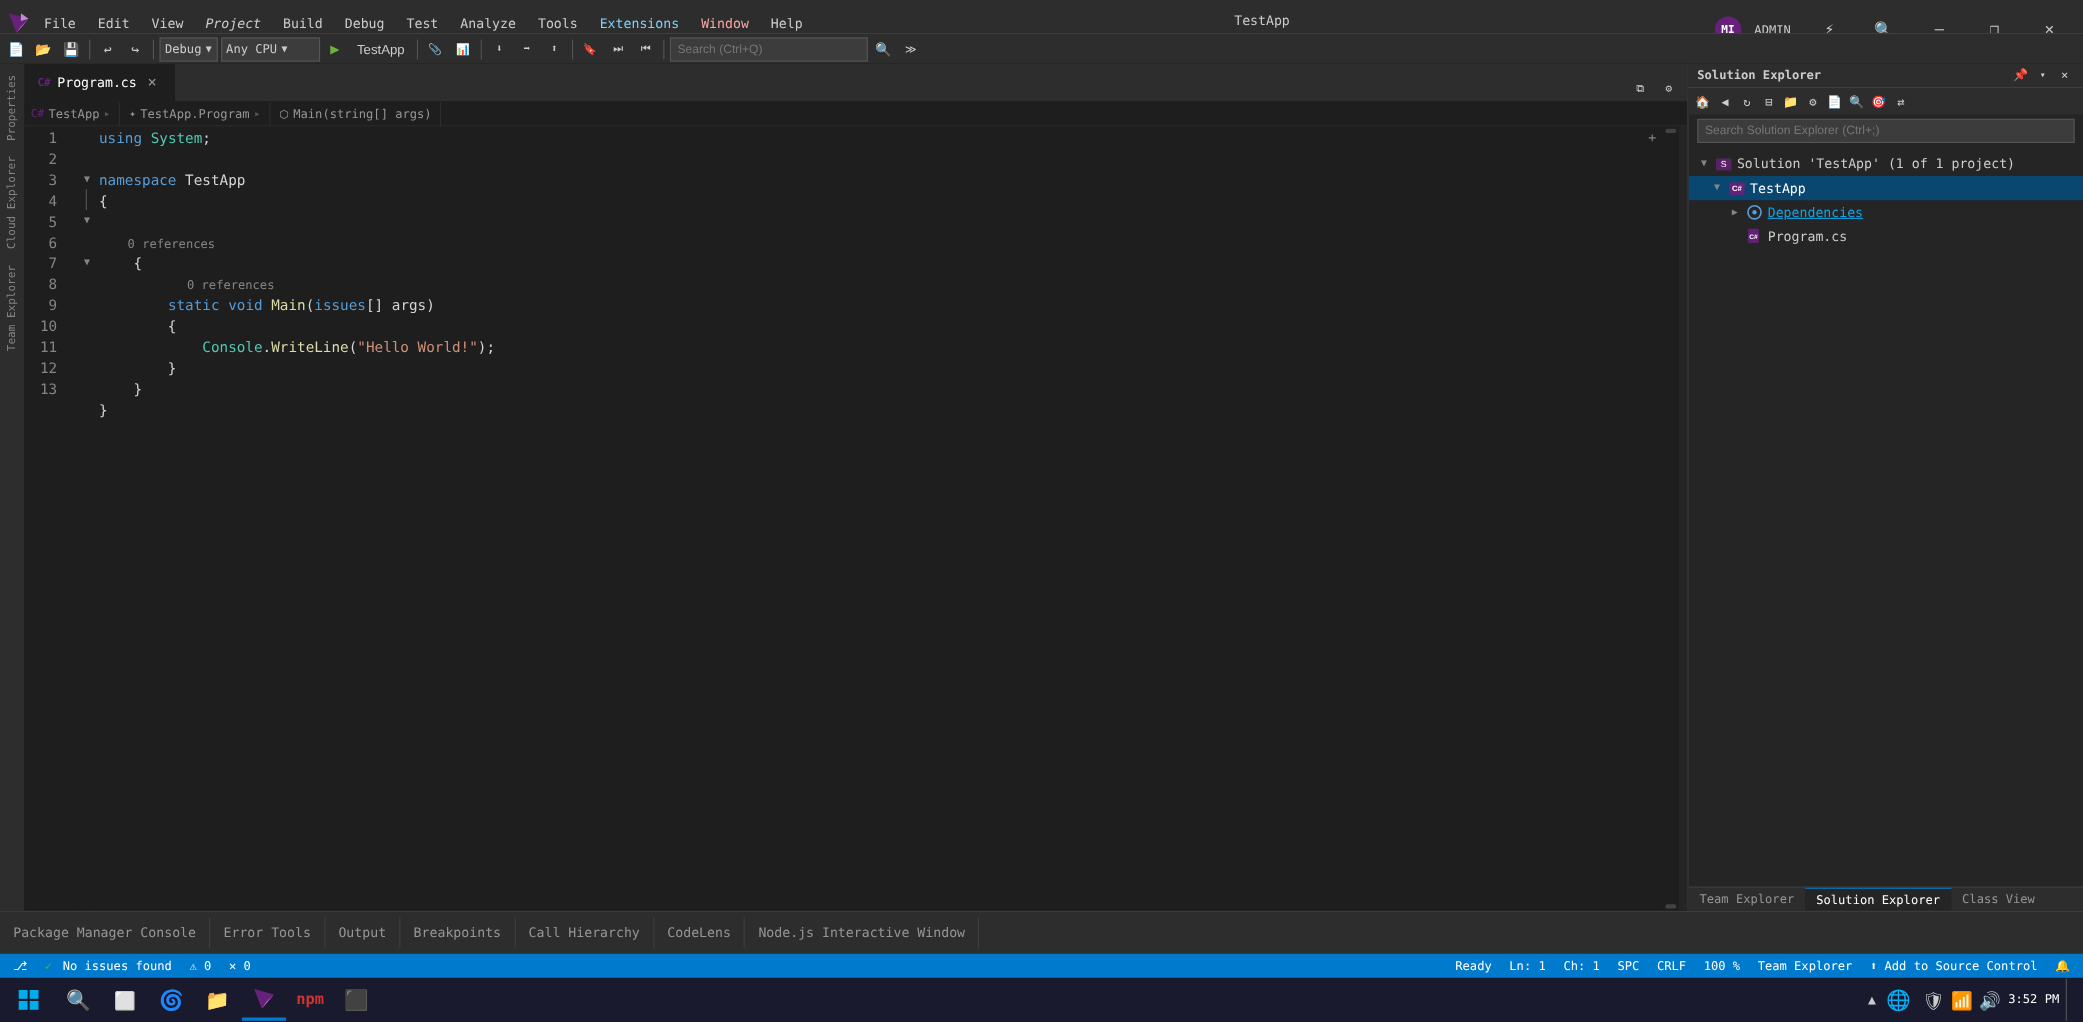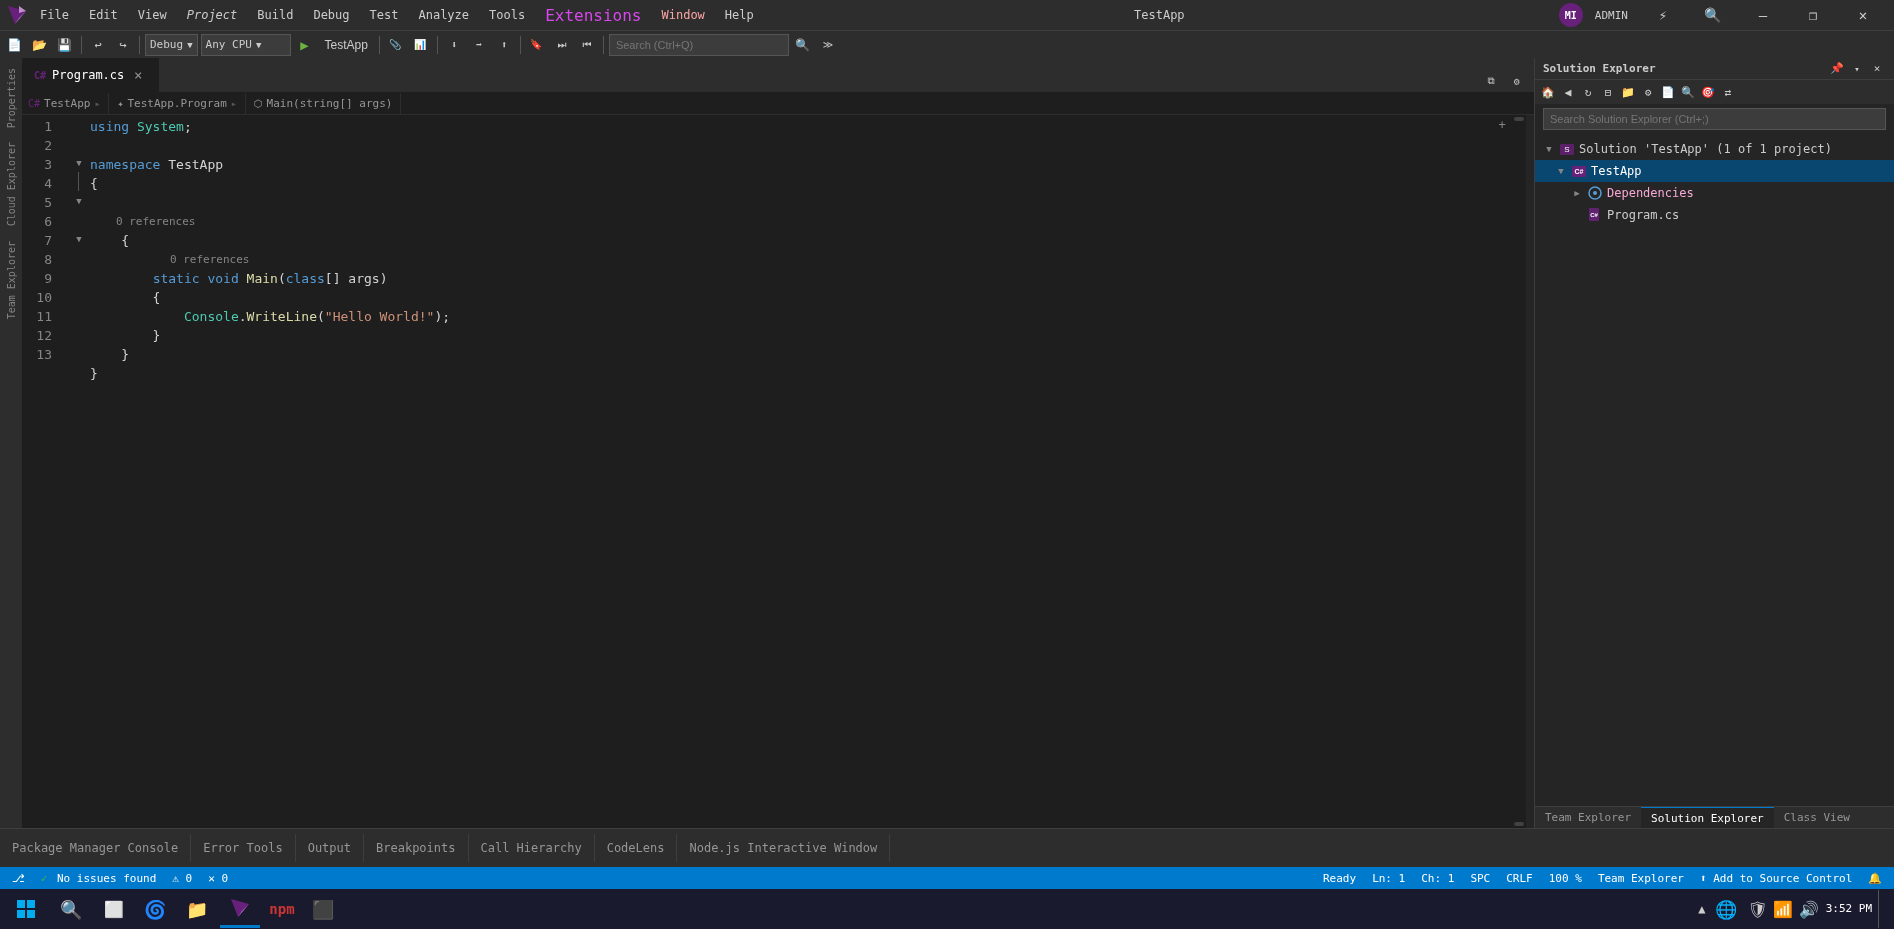--- a/index.html
+++ b/index.html
@@ -13,23 +13,23 @@
       overflow: hidden;
       display: flex;
       flex-direction: column;
     }
 
     
     #title-bar {
       height: 30px;
       background: #2d2d2d;
       display: flex;
-      align-items: center;
+      align-items: flex-start;
       justify-content: space-between;
-      padding: 0 8px;
+      padding: 12px 8px;
       flex-shrink: 0;
     }
     #title-bar-left {
       display: flex;
       align-items: center;
       gap: 8px;
     }
     #title-bar-center {
       font-size: 12px;
       color: #cccccc;
@@ -475,21 +475,21 @@
     </svg>
     <span style="font-size:12px;color:#ccc;padding:0 6px;">File</span>
     <span style="font-size:12px;color:#ccc;padding:0 6px;">Edit</span>
     <span style="font-size:12px;color:#ccc;padding:0 6px;">View</span>
     <span style="font-size:12px;color:#ccc;padding:0 6px;font-style:italic;">Project</span>
     <span style="font-size:12px;color:#ccc;padding:0 6px;">Build</span>
     <span style="font-size:12px;color:#ccc;padding:0 6px;">Debug</span>
     <span style="font-size:12px;color:#ccc;padding:0 6px;">Test</span>
     <span style="font-size:12px;color:#ccc;padding:0 6px;">Analyze</span>
     <span style="font-size:12px;color:#ccc;padding:0 6px;">Tools</span>
-    <span style="font-size:16px;color:#d946ef;padding:0 6px;">Extensions</span>
+    <span style="font-size:12px;color:#7dd3fc;padding:0 6px;">Extensions</span>
     <span style="font-size:12px;color:#fca5a5;padding:0 6px;">Window</span>
     <span style="font-size:12px;color:#ccc;padding:0 6px;">Help</span>
   </div>
   <div id="title-bar-center">
     <span>TestApp</span>
   </div>
   <div id="title-bar-right">
     <div class="user-avatar">
       <span>MI</span>
     </div>
@@ -648,21 +648,21 @@
             <span class="ref-hint">0 references</span>
           </div>
           <div class="code-line">
             <span class="plain">&nbsp;&nbsp;&nbsp;&nbsp;&nbsp;&nbsp;&nbsp;&nbsp;</span>
             <span class="kw">static</span>
             <span class="plain"> </span>
             <span class="kw">void</span>
             <span class="plain"> </span>
             <span class="method">Main</span>
             <span class="plain">(</span>
-            <span class="kw">class</span>
+            <span class="kw">issues</span>
             <span class="plain">[] args)</span>
           </div>
         </div>
 
         <div class="code-line">
           <span class="plain">&nbsp;&nbsp;&nbsp;&nbsp;&nbsp;&nbsp;&nbsp;&nbsp;{</span>
         </div>
 
         <div class="code-line">
           <span class="plain">&nbsp;&nbsp;&nbsp;&nbsp;&nbsp;&nbsp;&nbsp;&nbsp;&nbsp;&nbsp;&nbsp;&nbsp;</span>
@@ -746,21 +746,21 @@
         </svg>
         <span style="font-size:12px;color:#fff;">TestApp</span>
       </div>
 
       <div class="tree-item" style="padding-left:36px;">
         <span class="tree-chevron">▶</span>
         <svg width="16" height="16" viewBox="0 0 16 16" style="flex-shrink:0;">
           <circle cx="8" cy="8" r="6" fill="none" stroke="#569cd6" stroke-width="1.5"></circle>
           <circle cx="8" cy="8" r="2" fill="#569cd6"></circle>
         </svg>
-        <span style="font-size:12px;color:#f9a8d4;">Dependencies</span>
+        <span style="font-size:12px;color:#0ea5e9;text-decoration:underline;">Dependencies</span>
       </div>
 
       <div class="tree-item" style="padding-left:36px;">
         <span class="tree-chevron" style="visibility:hidden;">▶</span>
         <svg width="16" height="16" viewBox="0 0 16 16" style="flex-shrink:0;">
           <rect x="2" y="1" width="10" height="13" rx="1" fill="#68217a" opacity="0.9"></rect>
           <text x="7" y="10" text-anchor="middle" fill="white" font-size="6" font-family="Arial" font-weight="bold">C#</text>
         </svg>
         <span style="font-size:12px;color:#ccc;">Program.cs</span>
       </div>

